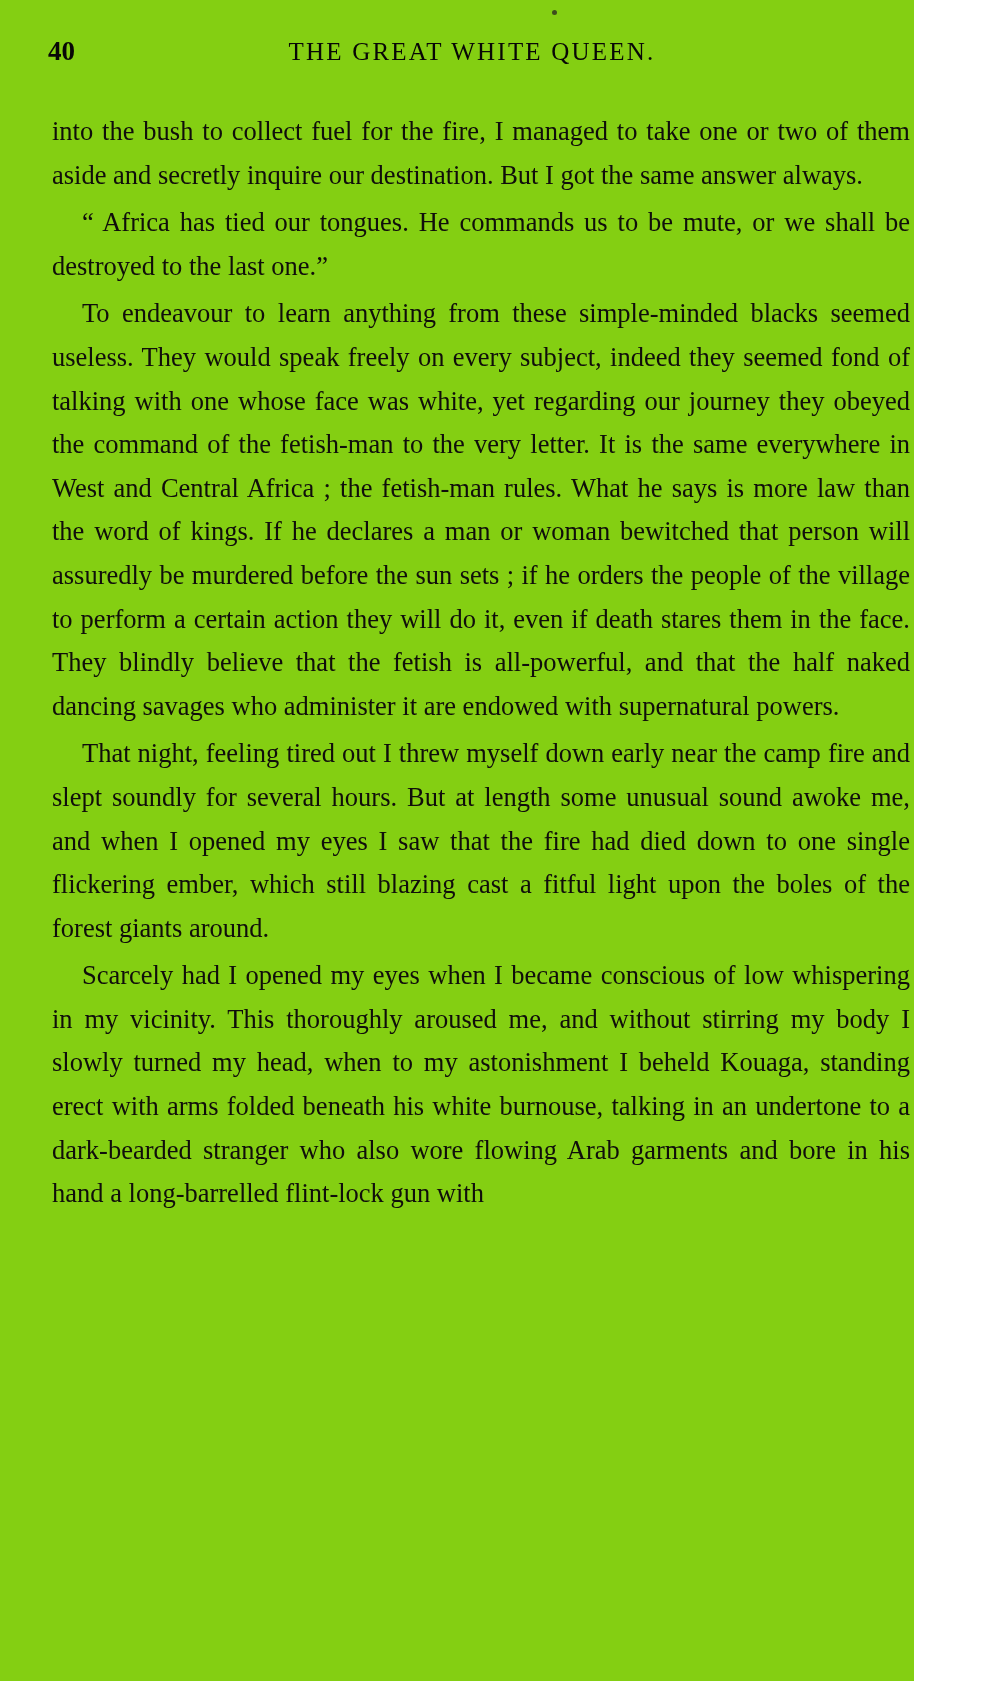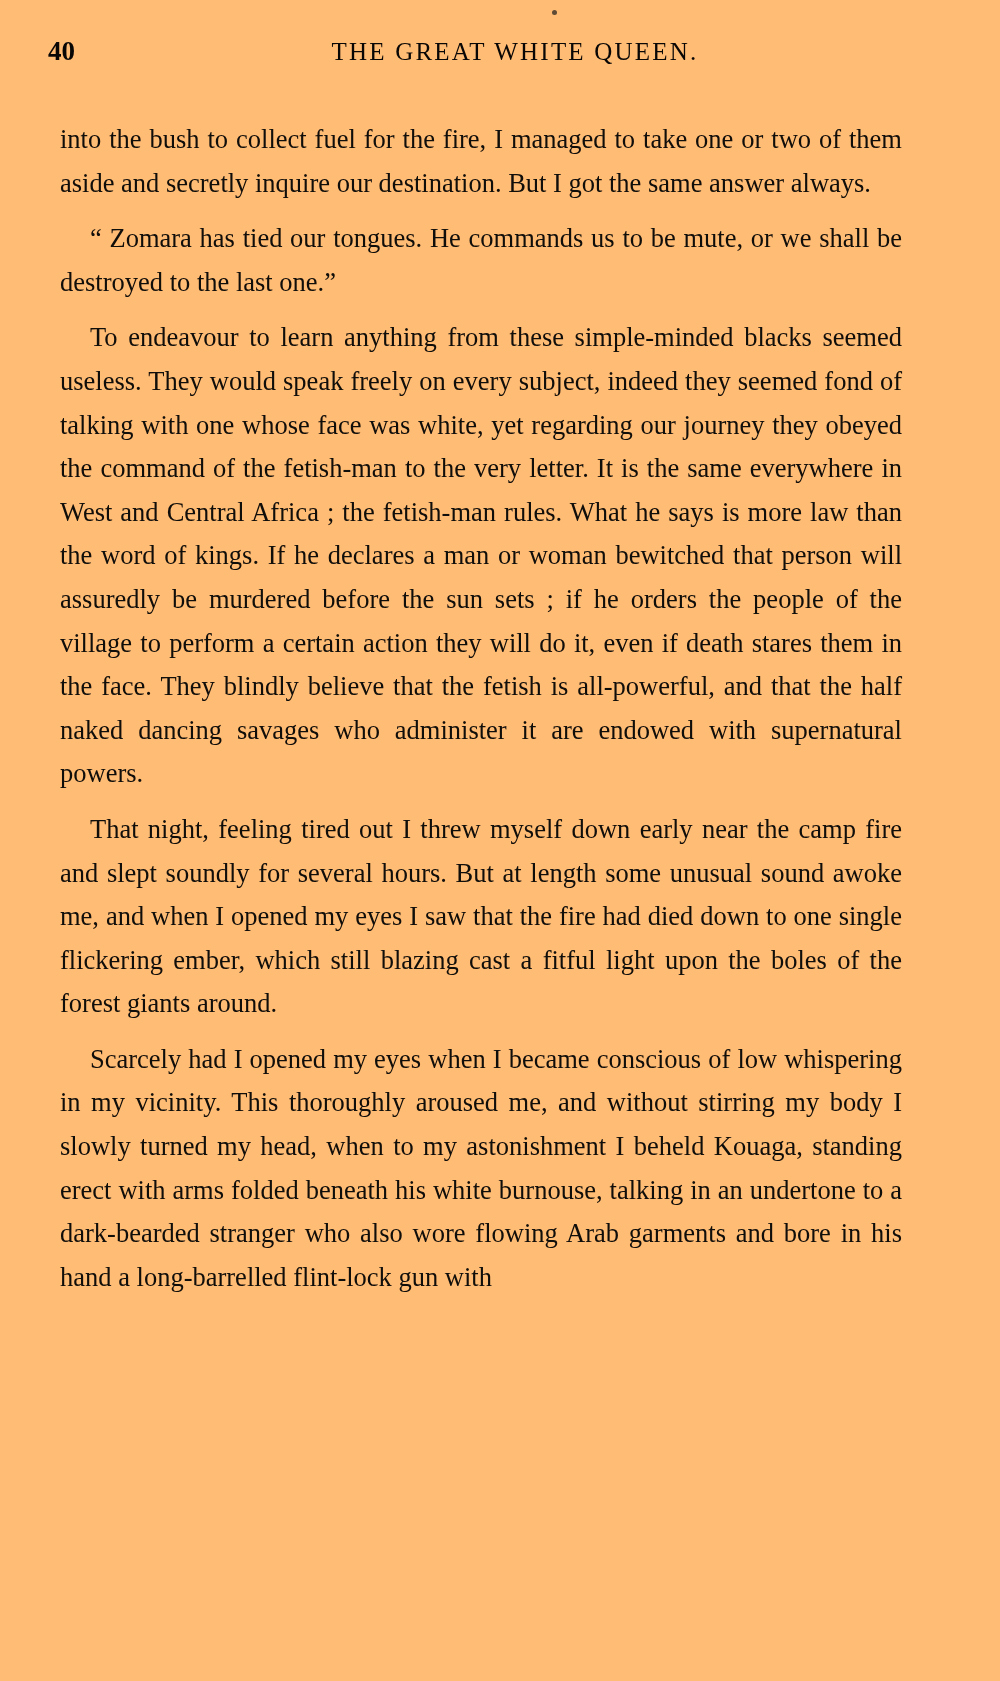--- a/index.html
+++ b/index.html
@@ -2,23 +2,23 @@
 <html><head>
 <meta charset="utf-8">
 <style>
   html, body {
     margin: 0;
     padding: 0;
     background: #ffffff;
   }
   .page {
     position: relative;
-    width: 1000px;
+    width: 914px;
     height: 1681px;
-    background: #fdba74;
+    background: #84cc16;
     overflow: hidden;
     font-family: "Liberation Serif", serif;
     color: #100f0d;
   }
   .header {
     position: absolute;
     top: 36px;
     left: 48px;
     right: 48px;
     height: 40px;
@@ -50,21 +50,21 @@
     position: absolute;
     top: 106px;
     left: 48px;
     width: 866px;
     font-size: 26.5px;
     line-height: 43.6px;
     text-align: justify;
     color: #14120f;
   }
   .body-text p {
-    margin: 12px;
+    margin: 4px;
     text-indent: 0;
     text-align: justify;
   }
   .body-text p.indented {
     text-indent: 30px;
   }
   
   .body-text p:after {
     content: "";
     display: inline-block;
@@ -92,19 +92,19 @@
 
   <div class="tiny-mark"></div>
 
   <div class="header">
     <div class="page-number">40</div>
     <div class="running-head">THE GREAT WHITE QUEEN.</div>
   </div>
 
   <div class="body-text">
     <p class="nojust">into the bush to collect fuel for the fire, I managed to take one or two of them aside and secretly inquire our destination. But I got the same answer always.</p>
-    <p class="indented nojust">“ Zomara has tied our tongues. He commands us to be mute, or we shall be destroyed to the last one.”</p>
+    <p class="indented nojust">“ Africa has tied our tongues. He commands us to be mute, or we shall be destroyed to the last one.”</p>
     <p class="indented nojust">To endeavour to learn anything from these simple-minded blacks seemed useless. They would speak freely on every subject, indeed they seemed fond of talking with one whose face was white, yet regarding our journey they obeyed the command of the fetish-man to the very letter. It is the same everywhere in West and Central Africa ; the fetish-man rules. What he says is more law than the word of kings. If he declares a man or woman bewitched that person will assuredly be murdered before the sun sets ; if he orders the people of the village to perform a certain action they will do it, even if death stares them in the face. They blindly believe that the fetish is all-powerful, and that the half naked dancing savages who administer it are endowed with supernatural powers.</p>
     <p class="indented nojust">That night, feeling tired out I threw myself down early near the camp fire and slept soundly for several hours. But at length some unusual sound awoke me, and when I opened my eyes I saw that the fire had died down to one single flickering ember, which still blazing cast a fitful light upon the boles of the forest giants around.</p>
     <p class="indented nojust">Scarcely had I opened my eyes when I became conscious of low whispering in my vicinity. This thoroughly aroused me, and without stirring my body I slowly turned my head, when to my astonishment I beheld Kouaga, standing erect with arms folded beneath his white burnouse, talking in an undertone to a dark-bearded stranger who also wore flowing Arab garments and bore in his hand a long-barrelled flint-lock gun with</p>
   </div>
 
 </div>
 
 </body></html>

